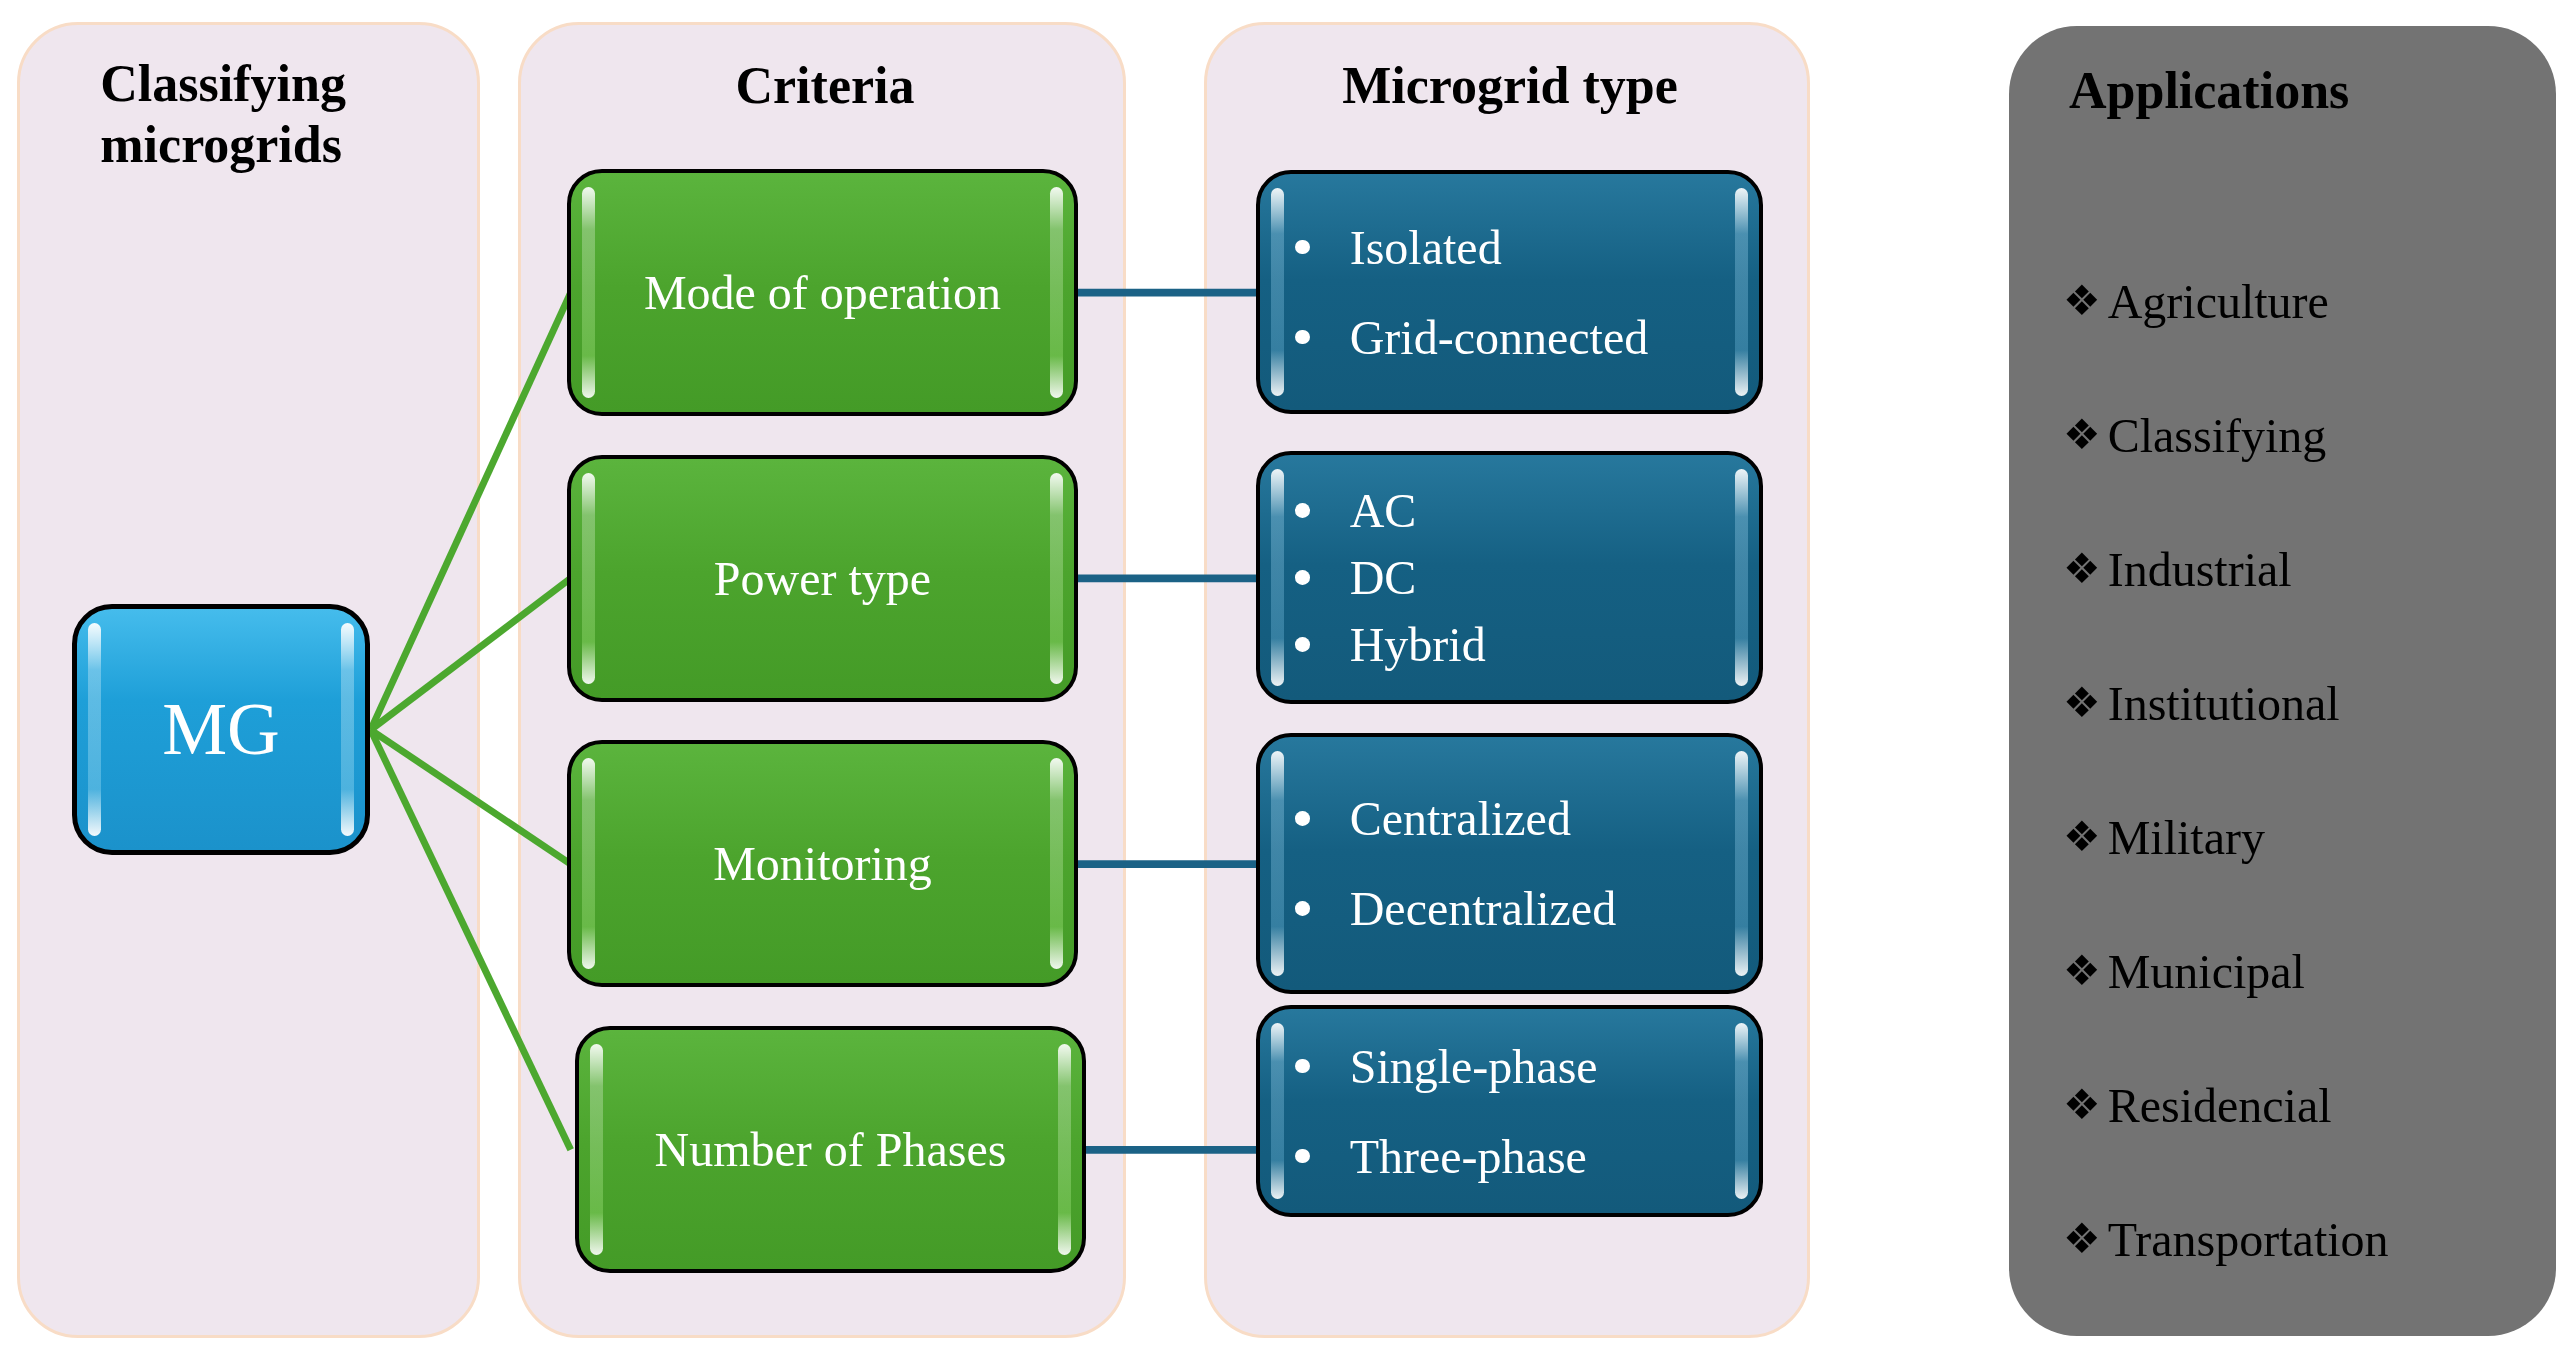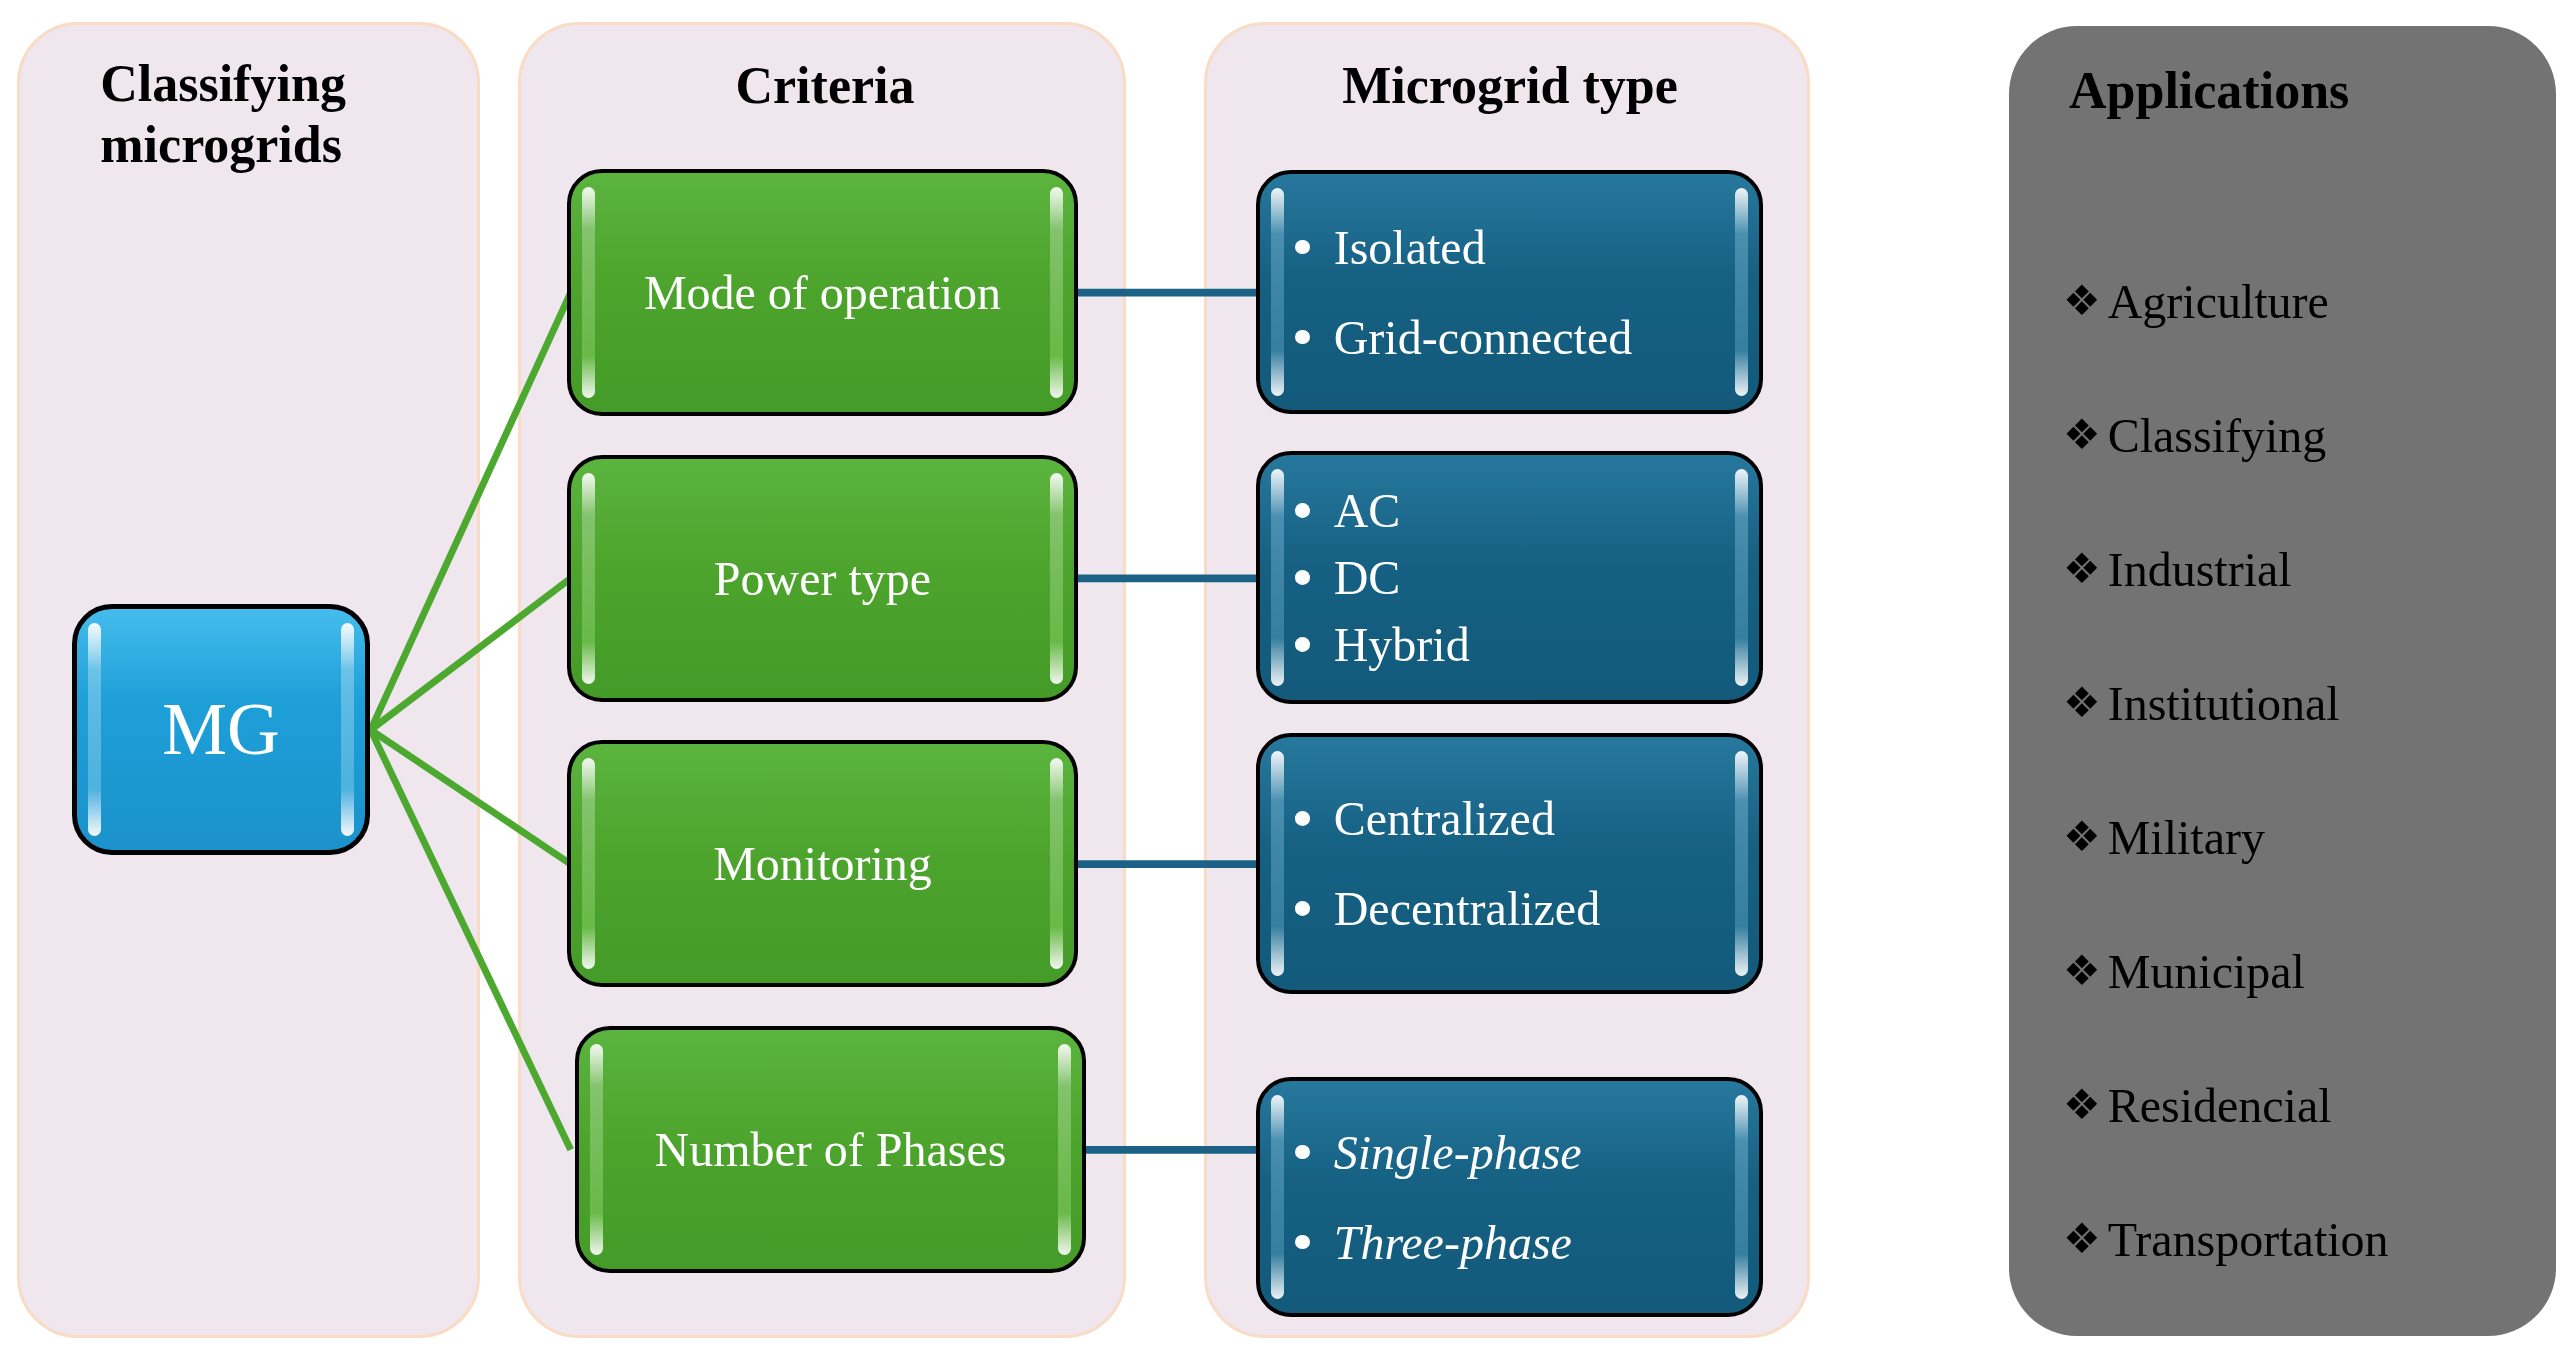--- a/index.html
+++ b/index.html
@@ -52,23 +52,23 @@
     border:4.3px solid #000;border-radius:35px;font-size:48px;
     flex-direction:column;align-items:flex-start;justify-content:center;
     padding-left:35px;gap:35px;
   }
   .blue-box.glossy::before,.blue-box.glossy::after{
     background:linear-gradient(180deg,rgba(255,255,255,.92),rgba(180,230,255,.30) 22%,rgba(140,215,250,.28) 78%,rgba(255,255,255,.92));
   }
   #bbox-0{top:170px;height:244px;}
   #bbox-1{top:451px;height:253px;gap:12px;}
   #bbox-2{top:733px;height:261px;}
-  #bbox-3{top:1077px;height:240px;font-style:italic;}
+  #bbox-3{top:1005px;height:212px;}
 
-  .blue-row{display:flex;align-items:center;gap:24px;}
+  .blue-row{display:flex;align-items:center;gap:40px;}
   .dot{width:14.7px;height:14.7px;border-radius:50%;background:#fff;flex:0 0 auto;}
 
   .app-list{position:absolute;left:54px;top:208px;z-index:2;}
   .app-row{height:134px;display:flex;align-items:center;font-size:48px;color:#000;}
   .app-bullet{font-size:42px;margin-right:7px;line-height:1;}
 </style>
 </head>
 <body>
 
 <svg class="connectors" width="2576" height="1355" viewBox="0 0 2975 1565">

